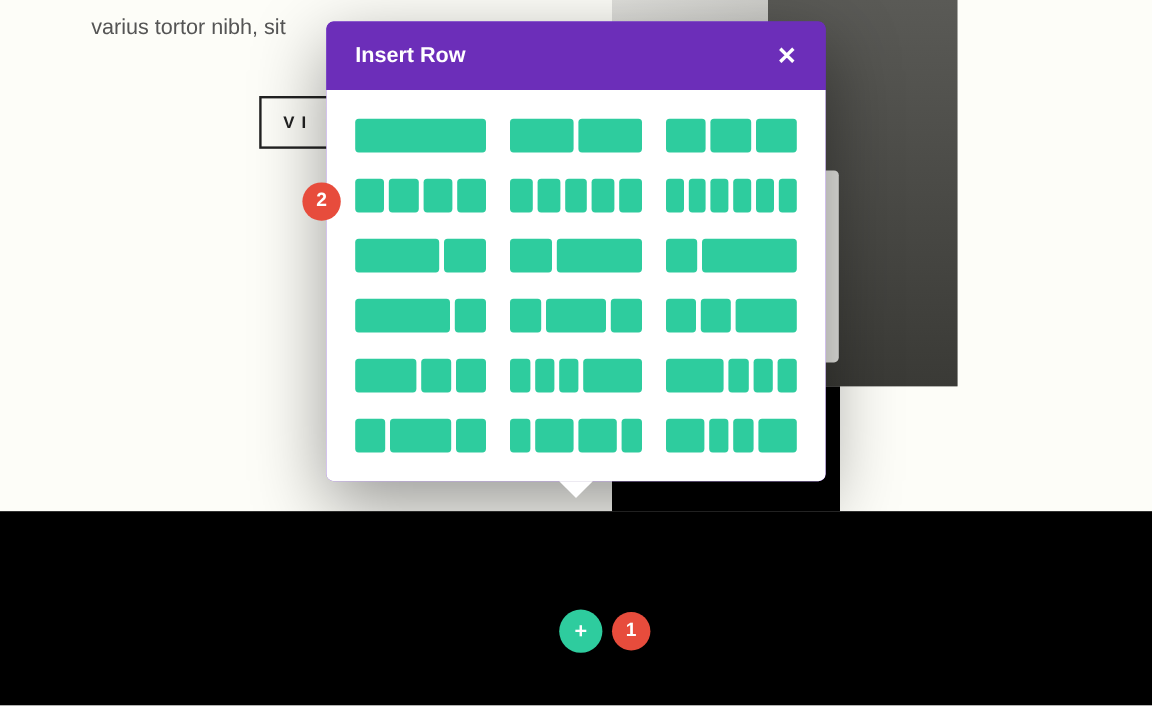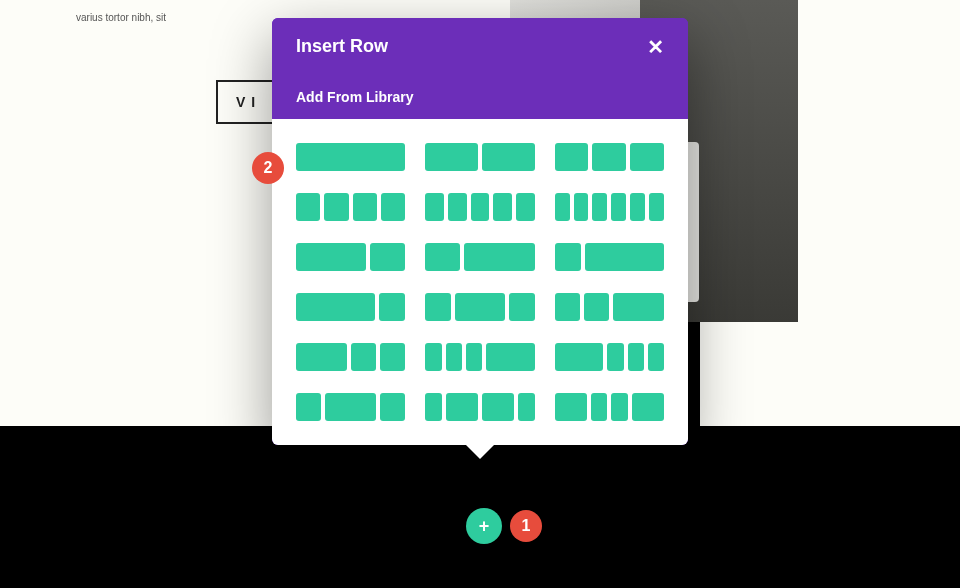--- a/index.html
+++ b/index.html
@@ -21,21 +21,21 @@
       position: absolute;
       bottom: 0; left: 0; right: 0;
       height: 162px;
       background: #000000;
     }
     .body-text {
       position: absolute;
       top: 12px;
       left: 76px;
       color: #555;
-      font-size: 10px;
+      font-size: 18px;
     }
     .btn-outline {
       position: absolute;
       top: 80px;
       left: 216px;
       border: 2px solid #222;
       padding: 12px 18px;
       font-size: 14px;
       font-weight: 600;
       letter-spacing: 1px;
@@ -194,21 +194,20 @@
 
 <div class="product-image"></div>
 <div class="image-shadow"></div>
 
 <div class="modal">
   <div class="modal-header">
     <div class="modal-title">Insert Row</div>
     <div class="modal-close">✕</div>
   </div>
   <div class="modal-tabs">
-    <div class="tab">Add From Library</div>
   </div>
   <div class="modal-body" id="layouts">
       <div class="layout-option">
         <div class="col" style="flex: 1 1 0%;"></div>
       </div>
       <div class="layout-option">
         <div class="col" style="flex: 1 1 0%;"></div>
         <div class="col" style="flex: 1 1 0%;"></div>
       </div>
       <div class="layout-option">

